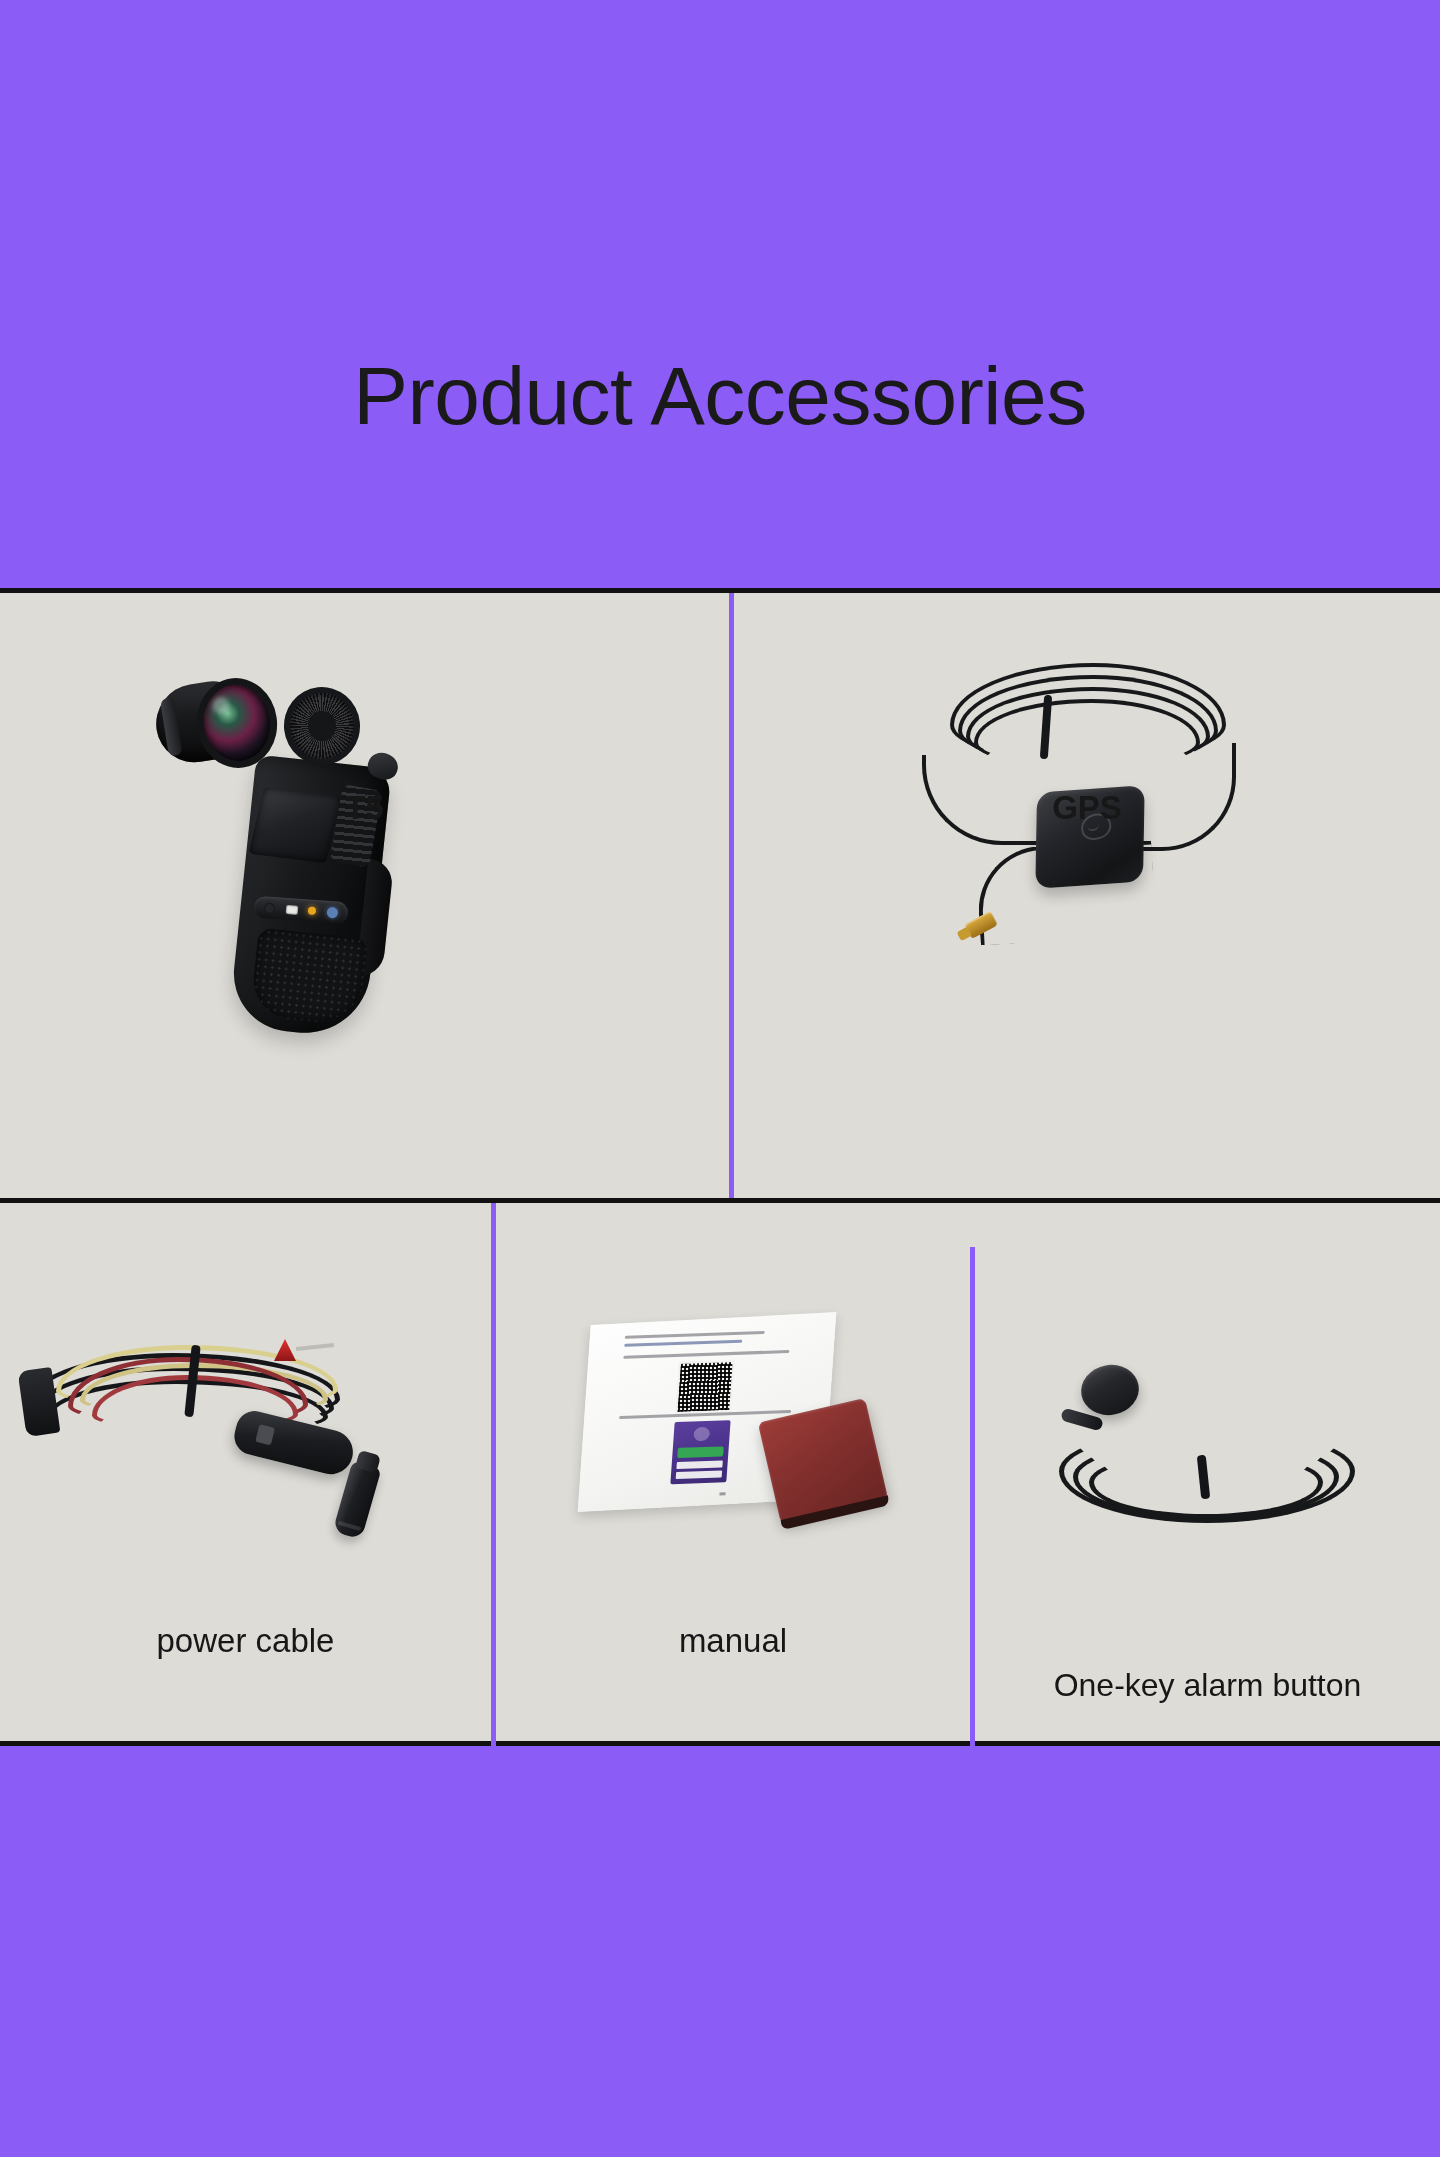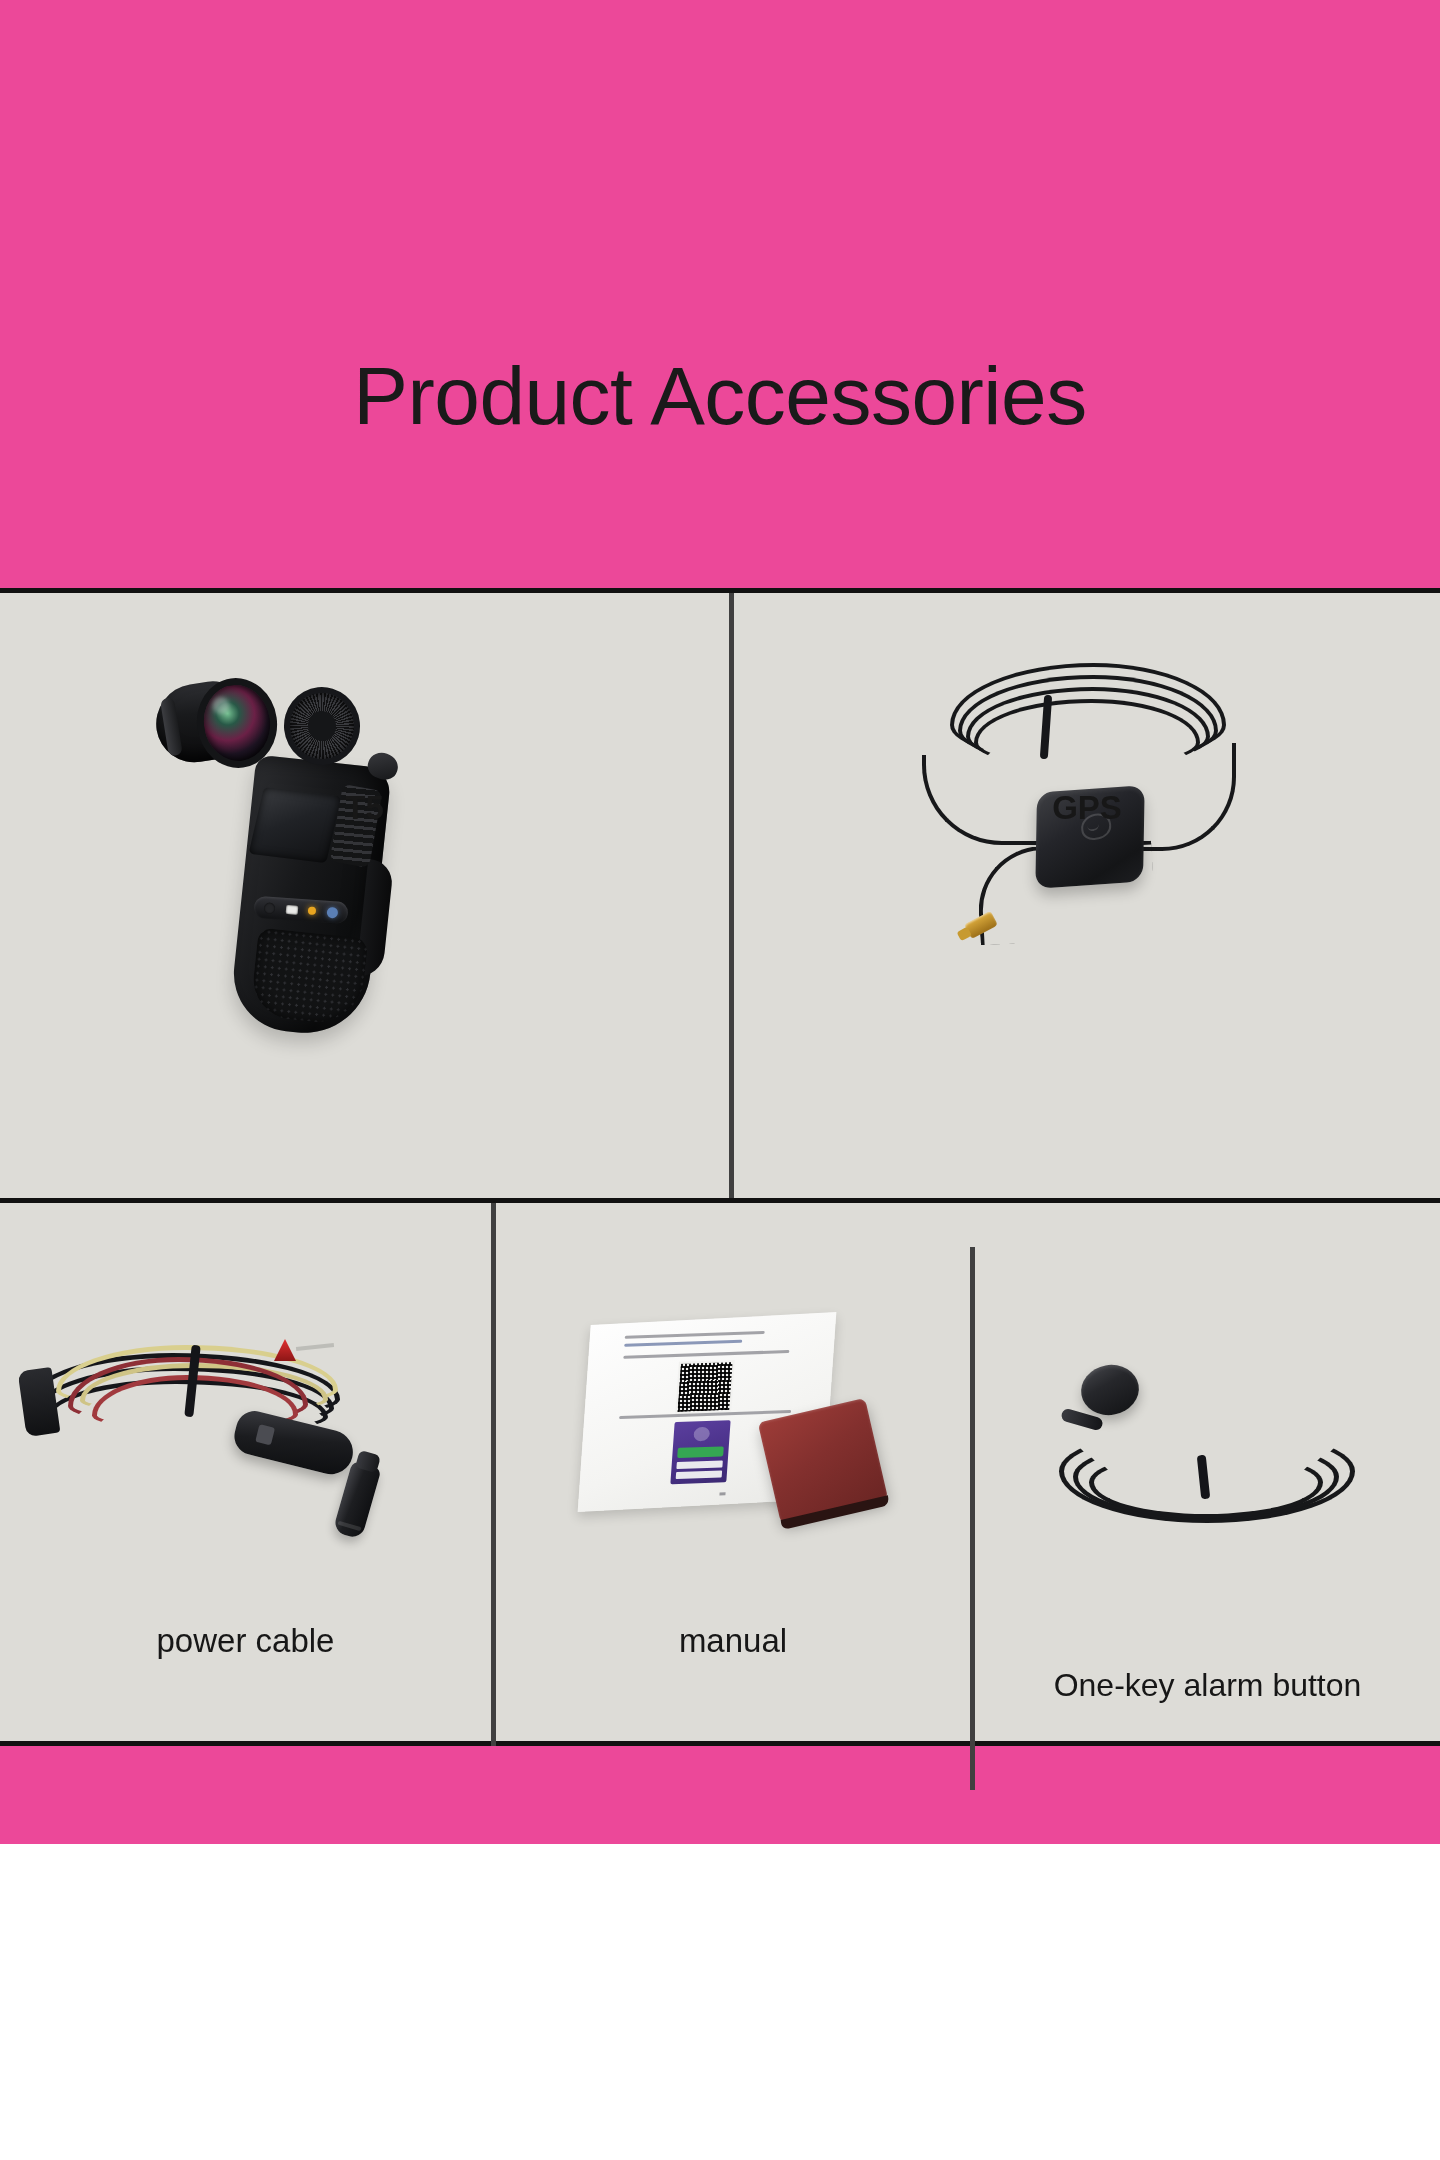--- a/index.html
+++ b/index.html
@@ -10,22 +10,22 @@
   body {
     width: 1440px;
     height: 2160px;
     font-family: "Liberation Sans", sans-serif;
     overflow: hidden;
   }
 
   .page {
     position: relative;
     width: 1440px;
-    height: 1844px;
-    background: #ec4899;
+    height: 2157px;
+    background: #8b5cf6;
   }
 
   
   .title {
     position: absolute;
     top: 348px;
     left: 0;
     width: 1440px;
     text-align: center;
     font-size: 82px;
@@ -67,21 +67,21 @@
     height: 5px;
     background: #111111;
   }
 
   .cell {
     position: relative;
     height: 100%;
     box-sizing: border-box;
     overflow: hidden;
   }
-  .cell + .cell { border-left: 5px solid #404040; }
+  .cell + .cell { border-left: 5px solid #8b5cf6; }
 
   .cell-t5     { width: 729px; }
   .cell-gps    { width: 711px; }
   .cell-power  { width: 491px; }
   .cell-manual { width: 479px; }
   .cell-alarm  { width: 470px; margin-top: 44px; }
 
   .stage {
     position: absolute;
     left: 0;

